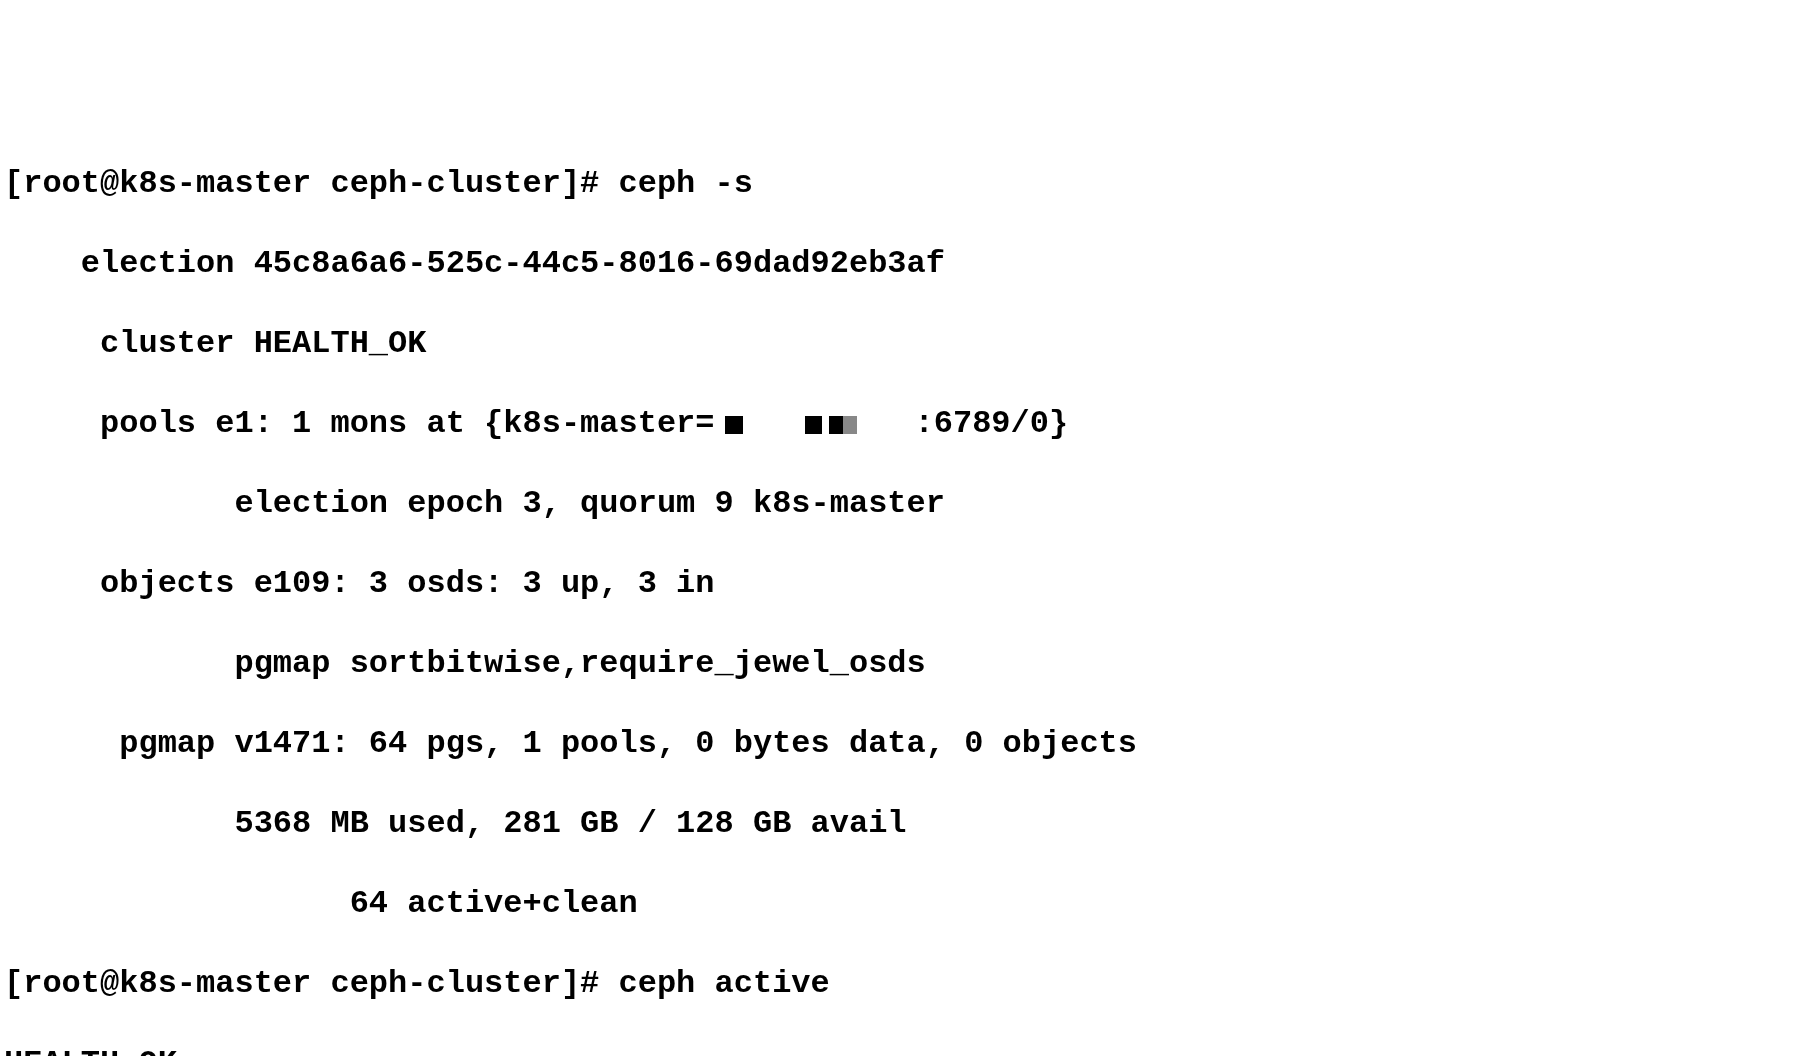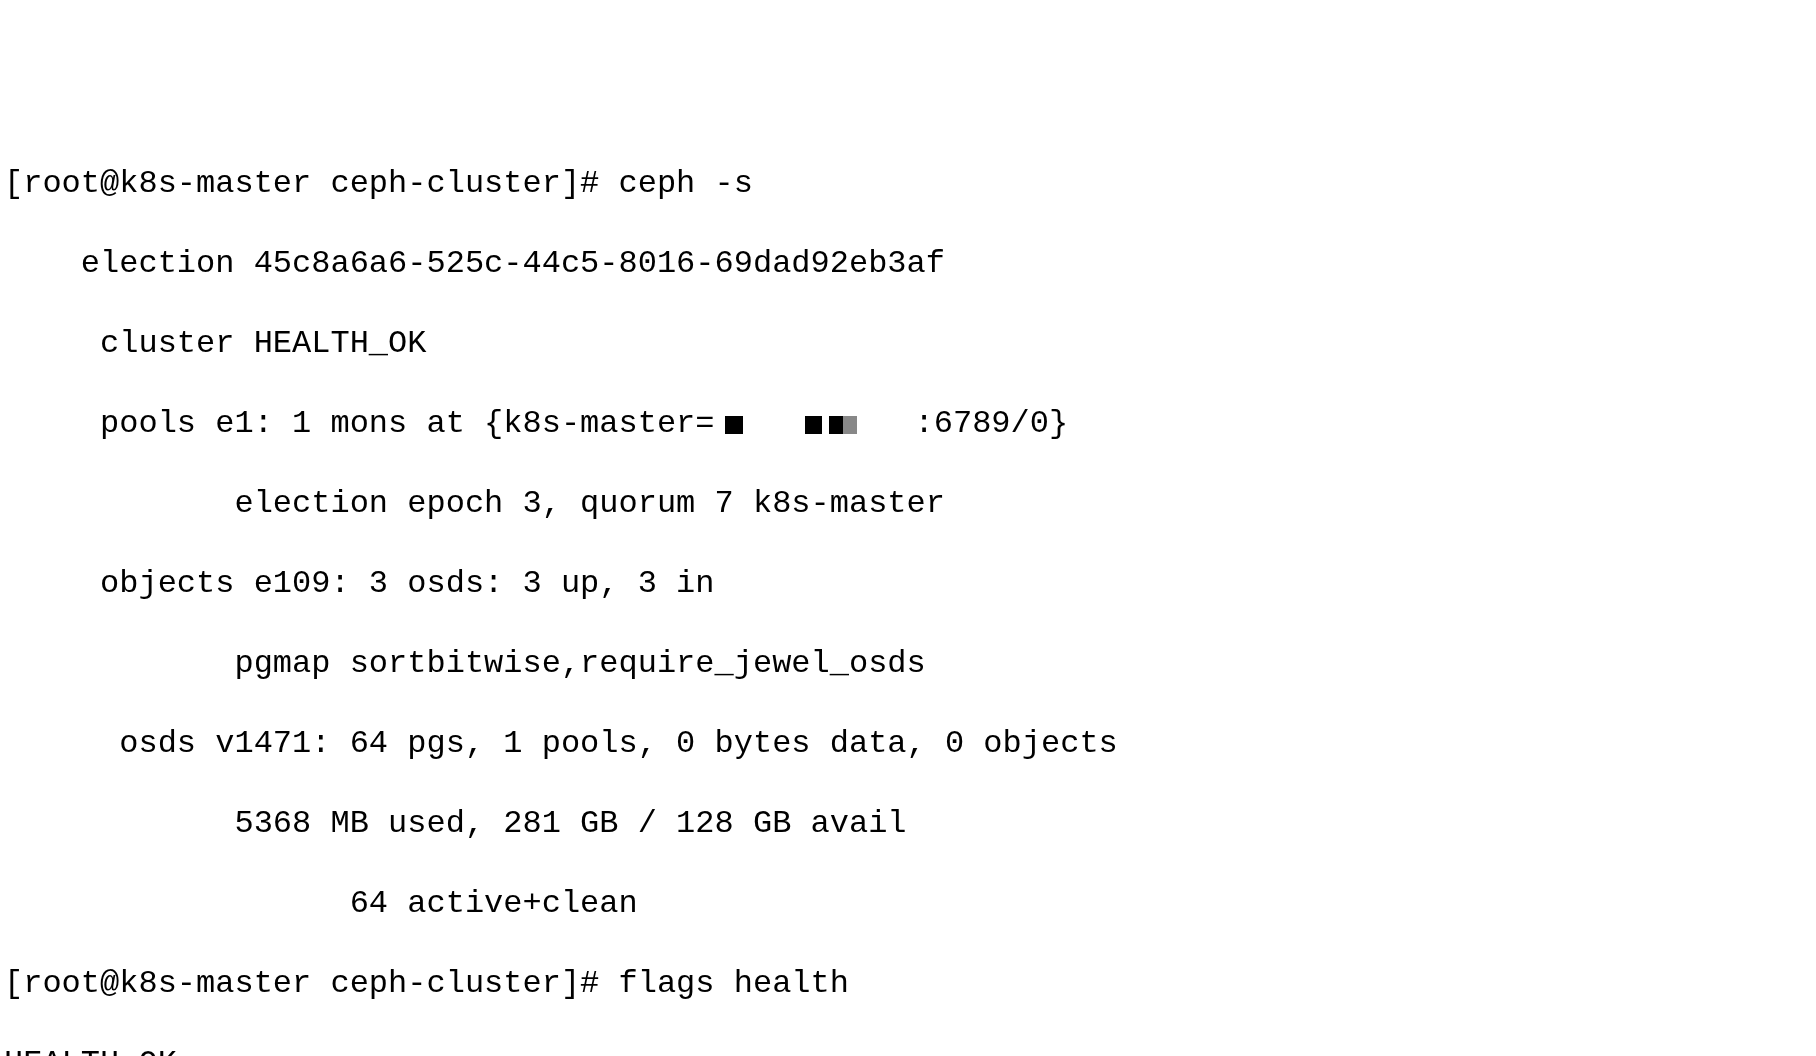--- a/index.html
+++ b/index.html
@@ -8,20 +8,21 @@
       background: #ffffff;
       font-family: "Menlo", "Consolas", "Courier New", monospace;
       font-size: 32px;
       line-height: 1.25;
       color: #000000;
       white-space: pre;
       overflow: hidden;
     }
     .line {
       display: block;
+      font-weight: bold;
     }
     .redacted {
       display: inline-block;
       width: 200px;
       height: 32px;
       vertical-align: middle;
       position: relative;
     }
     .redacted::before {
       content: "";
@@ -44,27 +45,27 @@
   </style>
 </head>
 <body>
 
 
 
 <span class="line"><span>[root@k8s-master ceph-cluster]# </span><span>ceph -s</span></span>
 <span class="line"><span>    election </span><span>45c8a6a6-525c-44c5-8016-69dad92eb3af</span></span>
 <span class="line"><span>     cluster </span><span>HEALTH_OK</span></span>
 <span class="line"><span>     pools </span><span>e1: 1 mons at {k8s-master=</span><span class="redacted"></span><span>:6789/0}</span></span>
-<span class="line">            election epoch 3, quorum 7 k8s-master</span>
+<span class="line">            election epoch 3, quorum 9 k8s-master</span>
 <span class="line"><span>     objects </span><span>e109: 3 osds: 3 up, 3 in</span></span>
 <span class="line">            pgmap sortbitwise,require_jewel_osds</span>
-<span class="line"><span>      osds </span><span>v1471: 64 pgs, 1 pools, 0 bytes data, 0 objects</span></span>
+<span class="line"><span>      pgmap </span><span>v1471: 64 pgs, 1 pools, 0 bytes data, 0 objects</span></span>
 <span class="line">            5368 MB used, 281 GB / 128 GB avail</span>
 <span class="line">                  64 active+clean</span>
-<span class="line"><span>[root@k8s-master ceph-cluster]# </span><span>flags health</span></span>
+<span class="line"><span>[root@k8s-master ceph-cluster]# </span><span>ceph active</span></span>
 <span class="line">HEALTH_OK</span>
 
 
 
 
 
 
 
 
 

